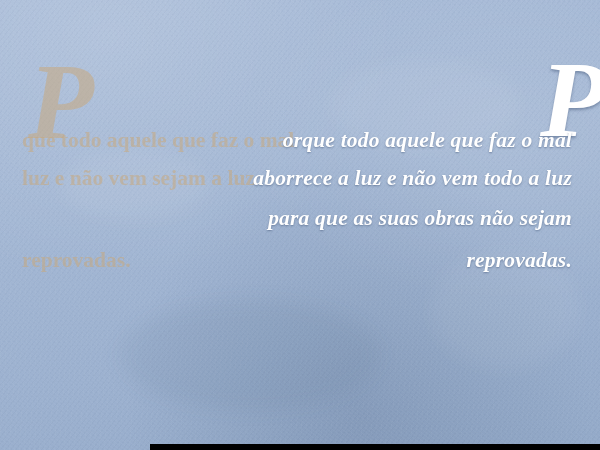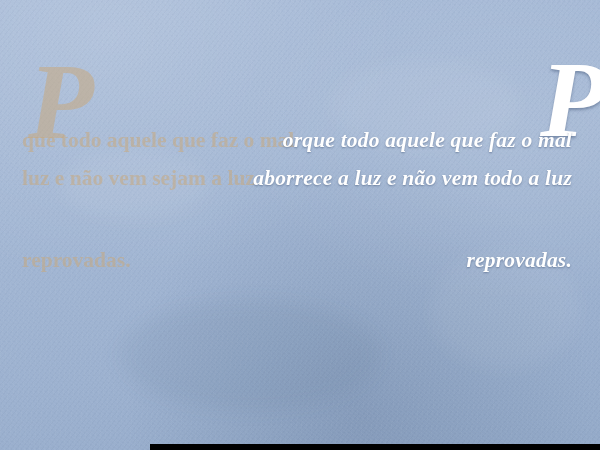--- a/index.html
+++ b/index.html
@@ -105,20 +105,21 @@
     <div class="dropcap dropcap-ghost">P</div>
 
     <div class="gline g1">que todo aquele que faz o mal</div>
     <div class="gline g2">luz e não vem sejam a luz</div>
     <div class="gline g4">reprovadas.</div>
 
     <div class="dropcap dropcap-main">P</div>
 
     <div class="qline l1">orque todo aquele que faz o mal</div>
     <div class="qline l2">aborrece a luz e não vem todo a luz</div>
+    <div class="qline l3">para que as suas obras não sejam</div>
     <div class="qline l4">reprovadas.</div>
 
   </div>
 
   <div class="footer">
 
     
     
     
 

